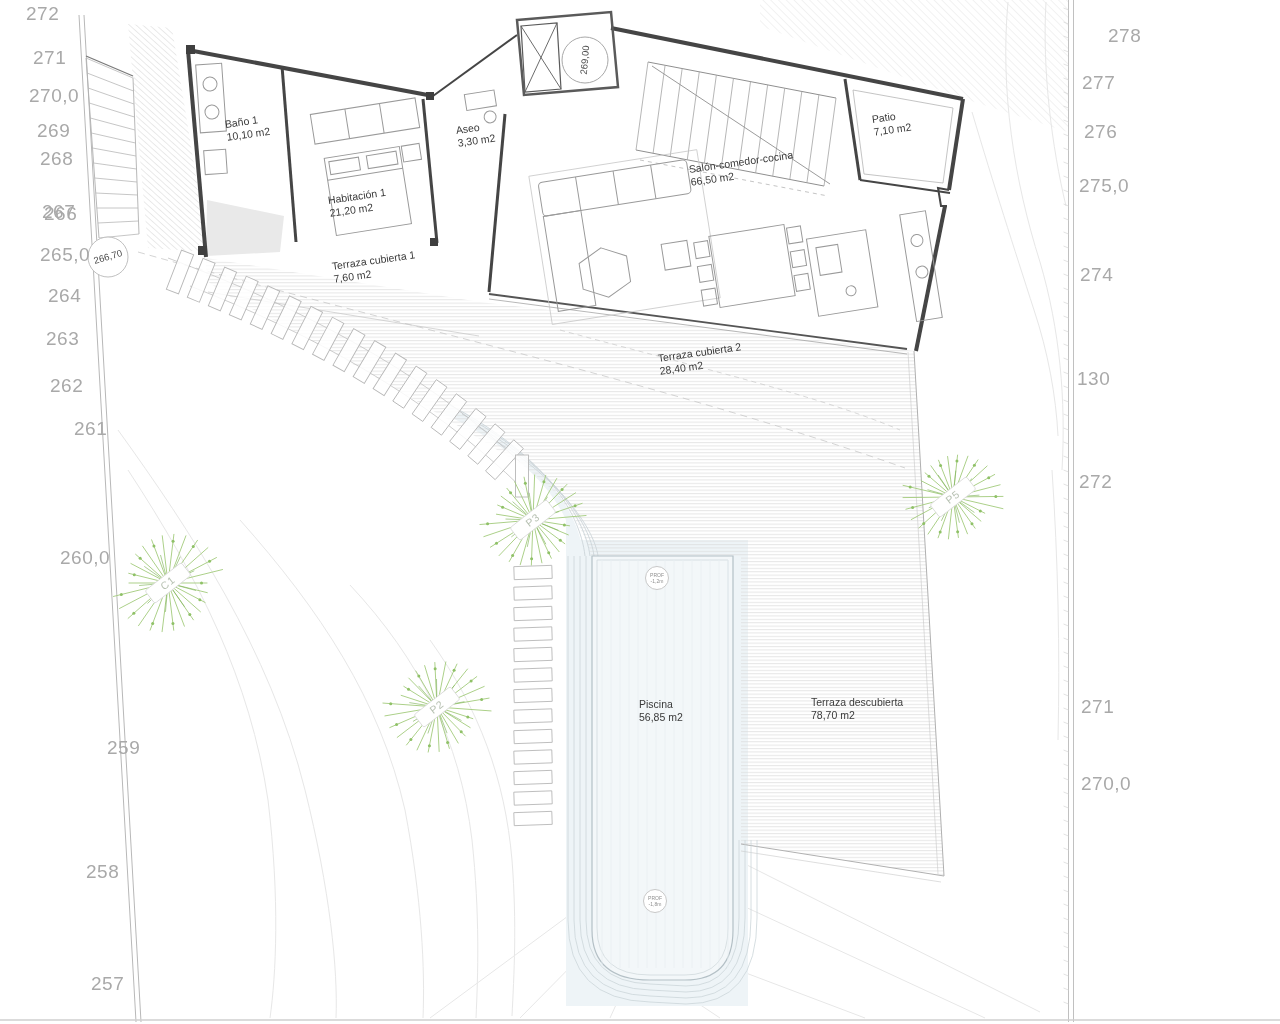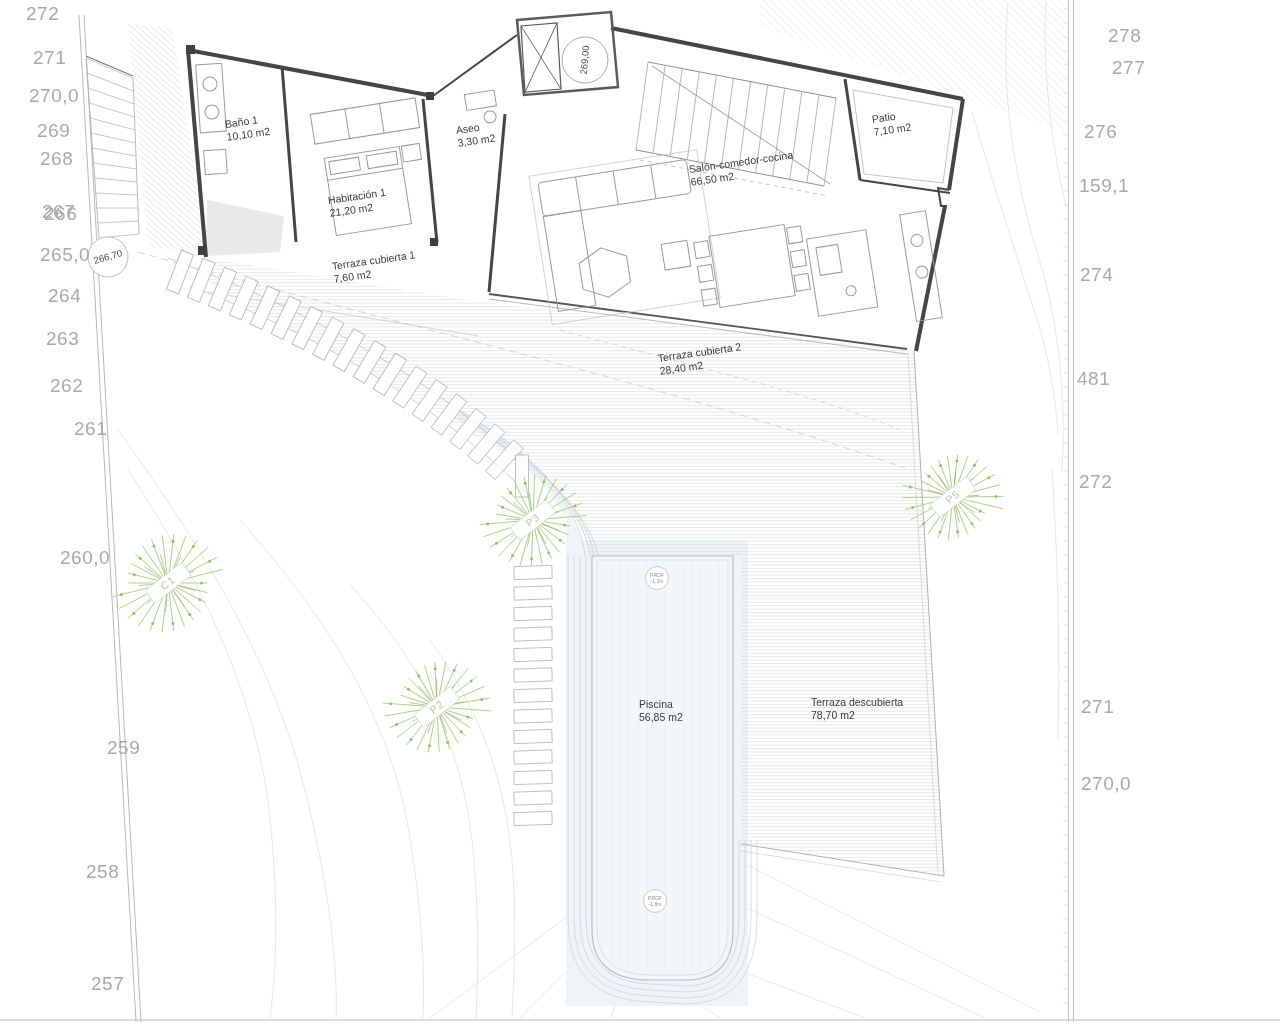--- a/index.html
+++ b/index.html
@@ -680,22 +680,22 @@
       <div class="clabel" style="left: 40px; top: 244px;">265,0</div>
       <div class="clabel" style="left: 48px; top: 285px;">264</div>
       <div class="clabel" style="left: 46px; top: 328px;">263</div>
       <div class="clabel" style="left: 50px; top: 375px;">262</div>
       <div class="clabel" style="left: 54px; top: 418px; margin-left: 20px;">261</div>
       <div class="clabel" style="left: 60px; top: 547px;">260,0</div>
       <div class="clabel" style="left: 80px; top: 737px; margin-left: 27px;">259</div>
       <div class="clabel" style="left: 86px; top: 861px;">258</div>
       <div class="clabel" style="left: 91px; top: 973px;">257</div>
       <div class="clabel" style="left: 1080px; top: 25px; margin-left: 28px;">278</div>
-      <div class="clabel" style="left: 1082px; top: 57px; margin-left: 30px;">277</div>
+      <div class="clabel" style="left: 1082px; top: 72px;">277</div>
       <div class="clabel" style="left: 1084px; top: 121px;">276</div>
-      <div class="clabel" style="left: 1079px; top: 175px;">159,1</div>
+      <div class="clabel" style="left: 1079px; top: 175px;">275,0</div>
       <div class="clabel" style="left: 1080px; top: 264px;">274</div>
-      <div class="clabel" style="left: 1077px; top: 368px;">481</div>
+      <div class="clabel" style="left: 1077px; top: 368px;">130</div>
       <div class="clabel" style="left: 1079px; top: 471px;">272</div>
       <div class="clabel" style="left: 1081px; top: 696px;">271</div>
       <div class="clabel" style="left: 1081px; top: 773px;">270,0</div>
     </div>
 </div>
 
 </body></html>

